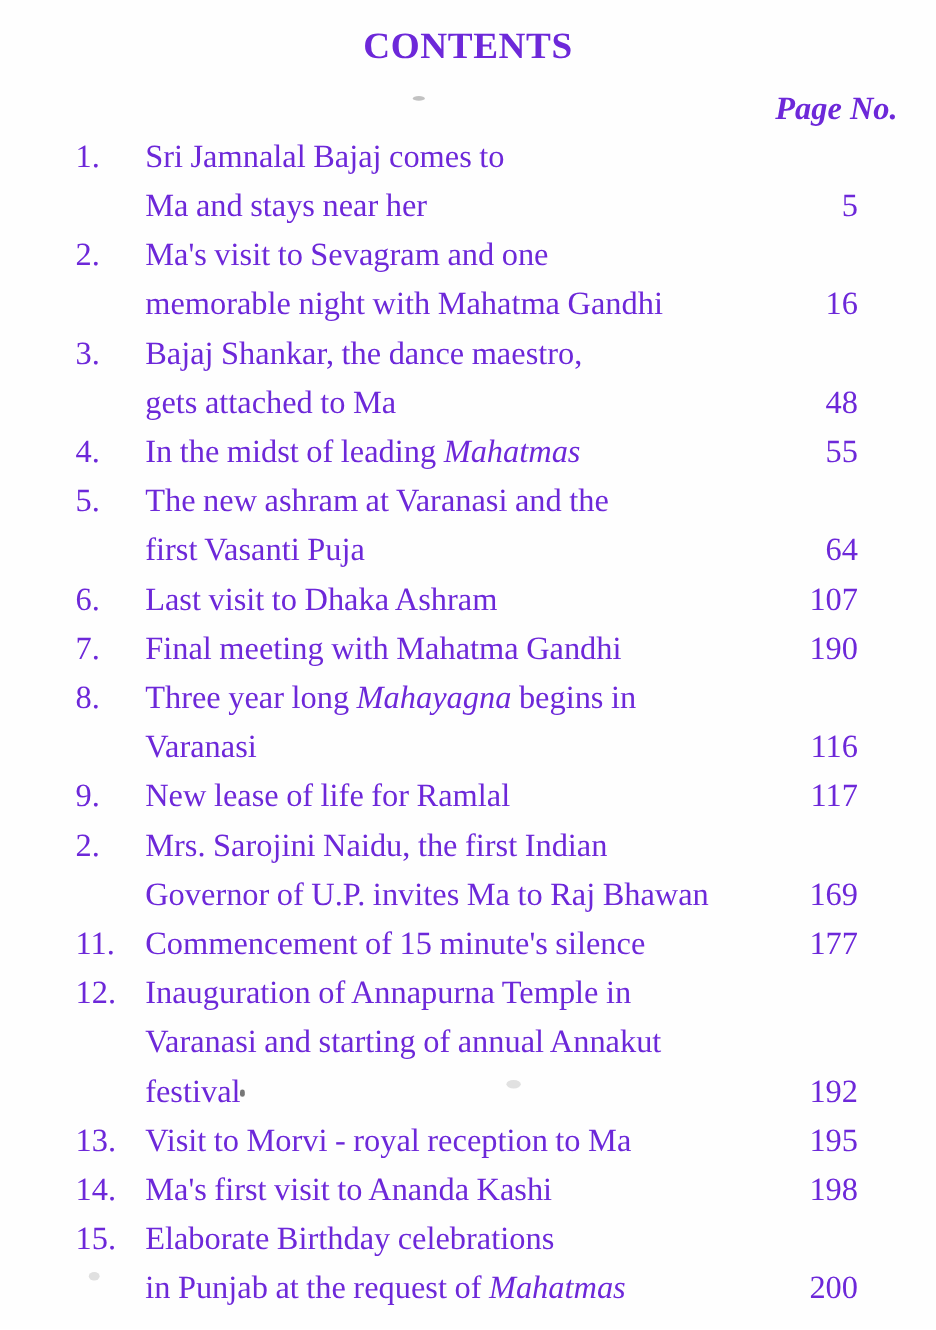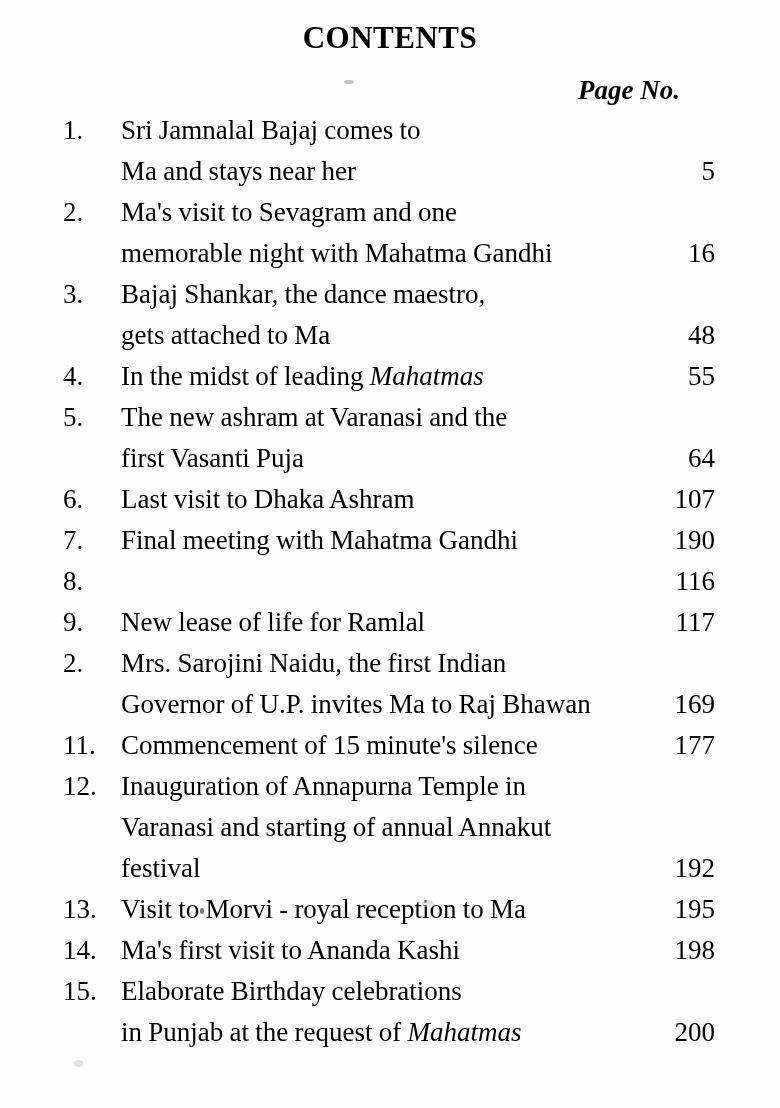--- a/index.html
+++ b/index.html
@@ -7,33 +7,33 @@
     padding: 0;
     background: #ffffff;
   }
   .page {
     position: relative;
     width: 780px;
     height: 1108px;
     background: #fefefe;
     overflow: hidden;
     font-family: "Liberation Serif", "DejaVu Serif", serif;
-    color: #000000;
+    color: #6d28d9;
   }
   .title {
     padding-top: 20px;
     text-align: center;
     font-size: 31px;
     line-height: 36px;
     font-weight: bold;
     letter-spacing: 0.5px;
   }
   .pageno-row {
     margin-top: 18px;
-    padding-right: 100px;
+    padding-right: 32px;
     text-align: right;
     font-size: 27px;
     line-height: 32px;
     font-weight: bold;
     font-style: italic;
   }
   .toc {
     margin-top: 4px;
     padding: 0 65px 0 63px;
   }
@@ -127,20 +127,24 @@
       </div>
       <div class="toc-item">
         <div class="num">7.</div>
         <div class="lines">
           <div class="line">Final meeting with Mahatma Gandhi</div>
         </div>
         <div class="pg">190</div>
       </div>
       <div class="toc-item">
         <div class="num">8.</div>
+        <div class="lines">
+          <div class="line">Three year long <i>Mahayagna</i> begins in</div>
+          <div class="line">Varanasi</div>
+        </div>
         <div class="pg">116</div>
       </div>
       <div class="toc-item">
         <div class="num">9.</div>
         <div class="lines">
           <div class="line">New lease of life for Ramlal</div>
         </div>
         <div class="pg">117</div>
       </div>
       <div class="toc-item">

